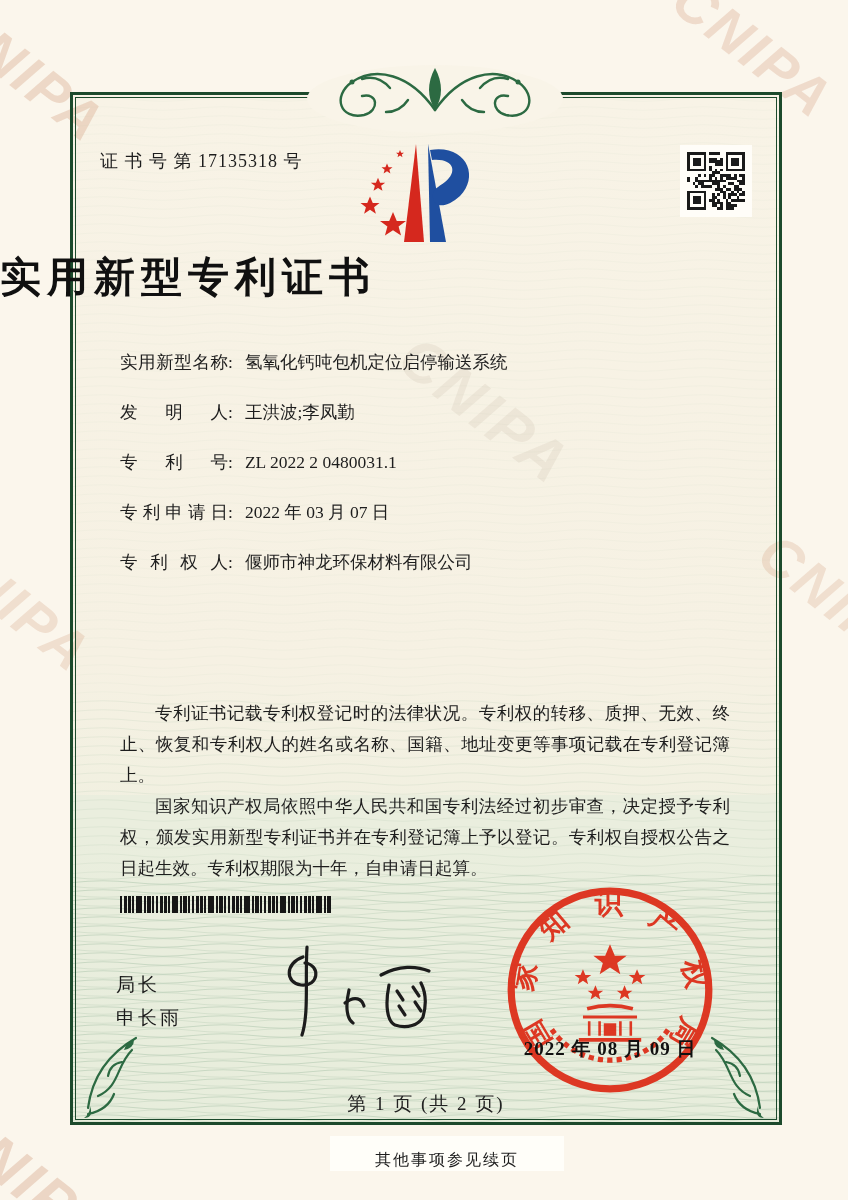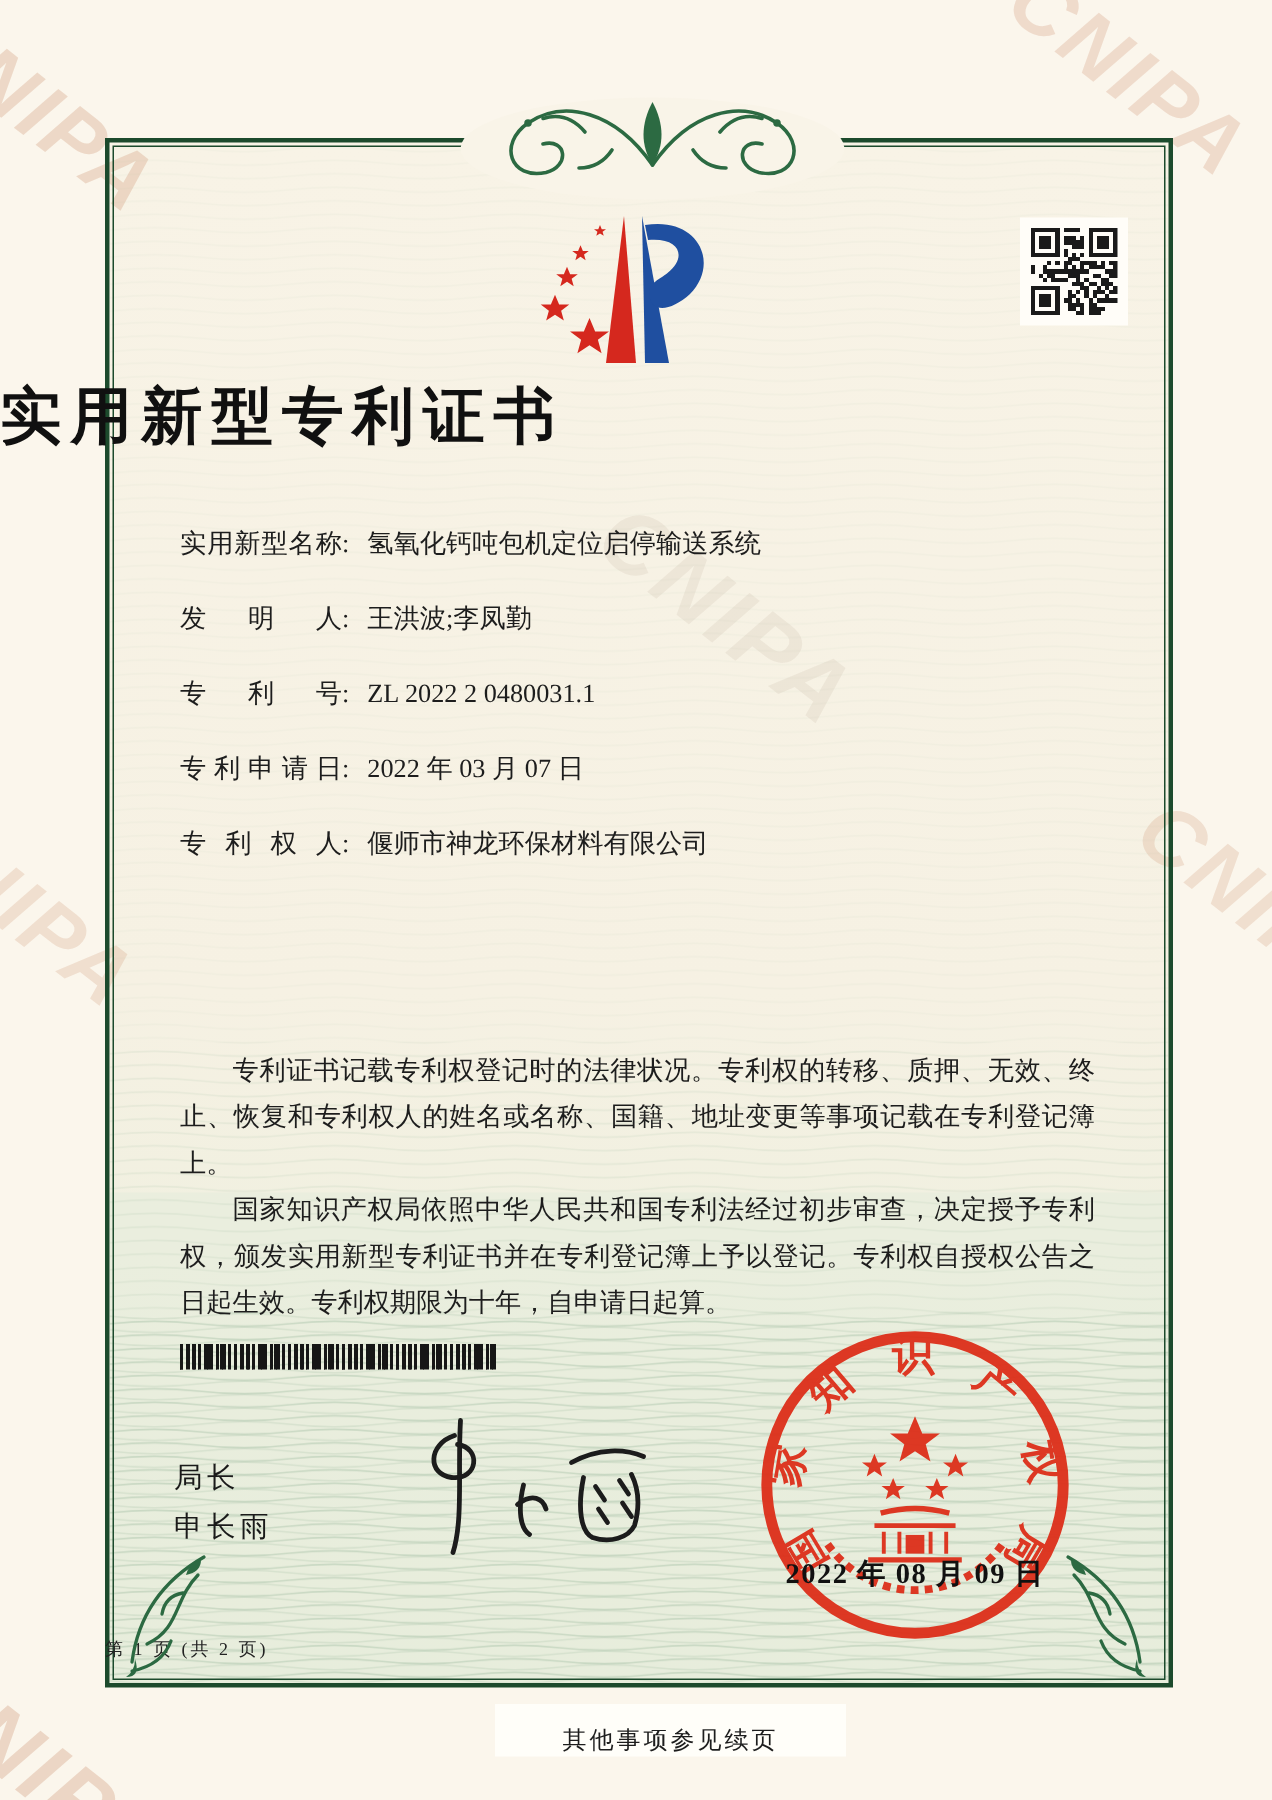--- a/index.html
+++ b/index.html
@@ -63,22 +63,22 @@
 
   .official{position:absolute;left:116px;font-size:19px;color:#1a1a1a;letter-spacing:3px;}
   .official-title{top:972px;}
   .official-name{top:1005px;}
   .sig{position:absolute;left:245px;top:935px;width:200px;height:108px;}
 
   .seal{position:absolute;left:506px;top:886px;width:208px;height:208px;opacity:.93;}
   .seal-date{position:absolute;left:498px;top:1036px;width:224px;text-align:center;
              font-size:19px;color:#111;letter-spacing:1px;font-weight:bold;}
 
-  .page-info{position:absolute;left:70px;top:1091px;width:712px;text-align:left;
-             font-size:12px;color:#222;letter-spacing:2px;}
+  .page-info{position:absolute;left:70px;top:1091px;width:712px;text-align:center;
+             font-size:19px;color:#222;letter-spacing:2px;}
 
   .note-box{position:absolute;left:330px;top:1136px;width:234px;height:35px;background:#fffef9;
             display:flex;align-items:flex-end;justify-content:center;font-size:16px;
             color:#1d1d1d;letter-spacing:2px;z-index:4;}
 </style>
 </head>
 <body>
 
 <div class="page">
 
@@ -140,20 +140,21 @@
       <path d="M54,14 C38,30 42,50 20,60"></path>
       <path d="M10,78 q20,-4 26,-20"></path>
       <path d="M44,26 q-12,2 -14,14"></path>
     </g>
     <path d="M56,4 q-8,2 -10,10 q10,-2 10,-10Z" fill="#2c6a42"></path>
     <path d="M12,70 q0,8 -6,12 q10,0 6,-12Z" fill="#2c6a42"></path>
   </svg>
 
   <div class="content">
 
+    <div class="cert-no">证 书 号 第 17135318 号</div>
 
     <svg class="logo" viewBox="0 0 132 106">
       <defs>
         <polygon id="st" points="0,-10 2.9,-3.1 10,-3.1 4.3,1.2 6.2,8.1 0,4 -6.2,8.1 -4.3,1.2 -10,-3.1 -2.9,-3.1"></polygon>
       </defs>
       <polygon points="66,2 74,100 54,100" fill="#d5281e"></polygon>
       <polygon points="78,2 96,100 80,100" fill="#1f4fa0"></polygon>
       <path d="M80,8 C116,2 130,34 110,54 C98,65 85,67 83,56 C81,47 89,45 95,40 C108,30 104,16 82,18 Z" fill="#1f4fa0"></path>
       <g fill="#d5281e">
         <use href="#st" transform="translate(43,83) scale(1.3)"></use>

